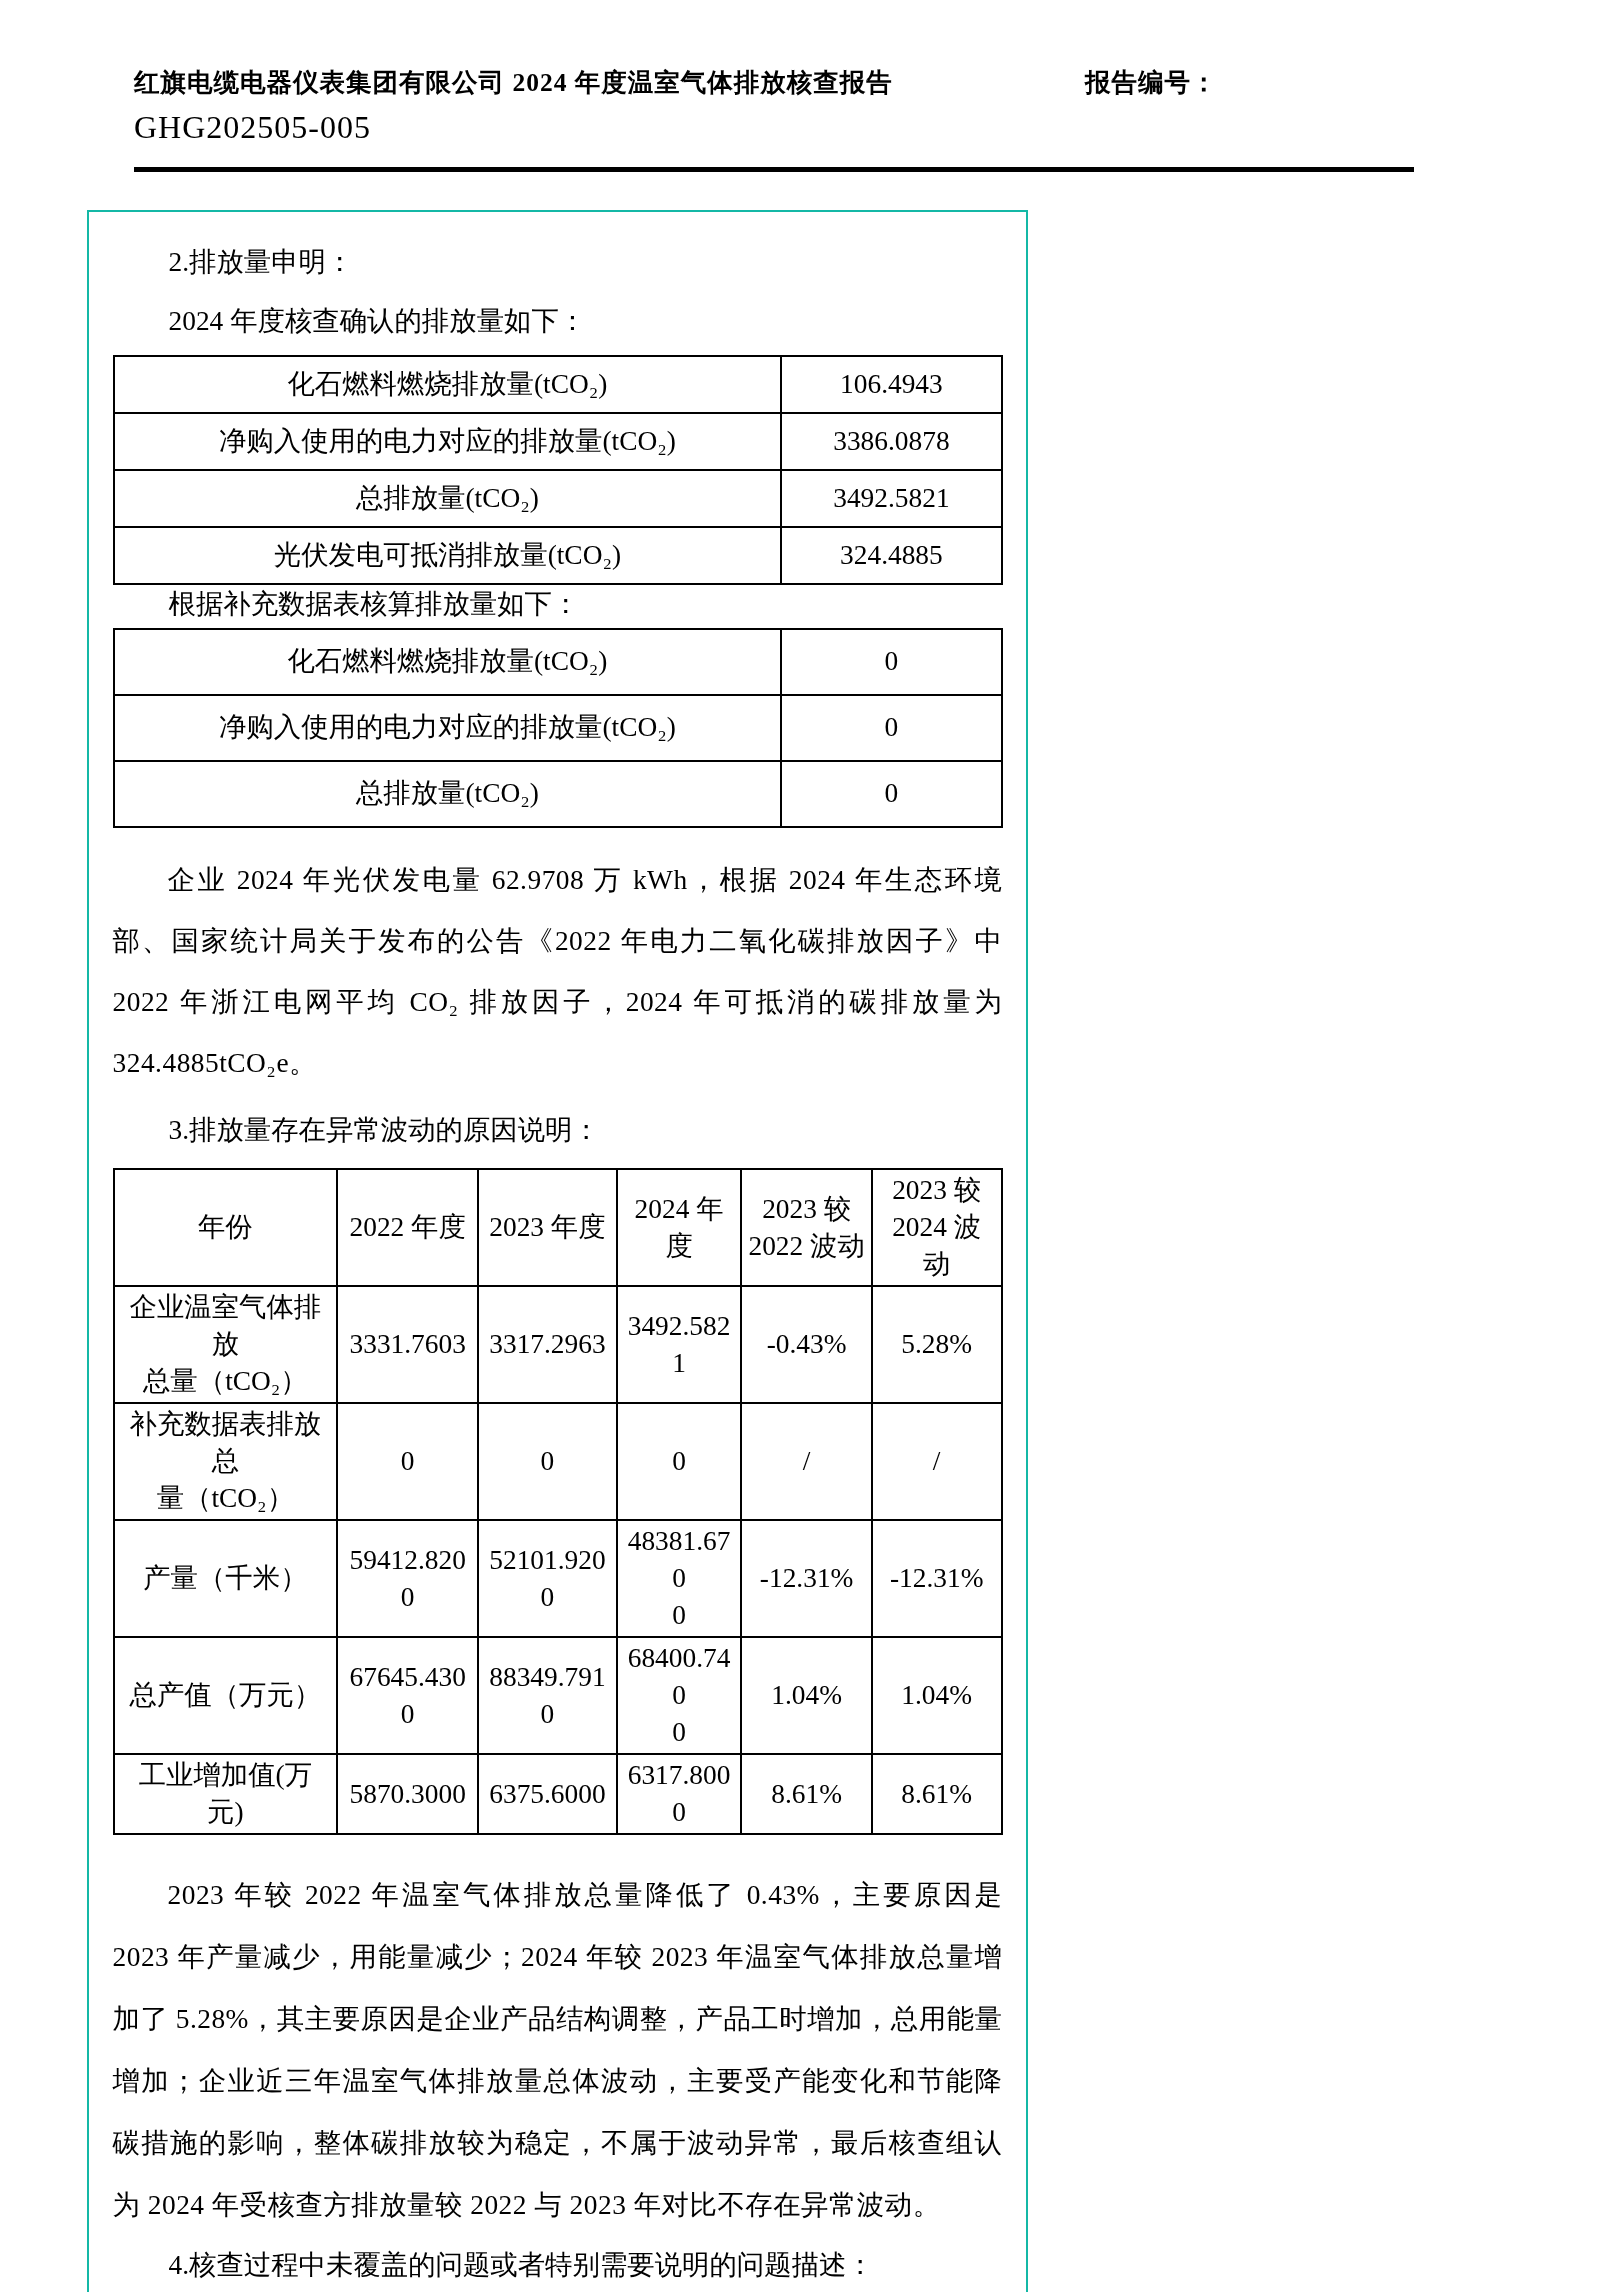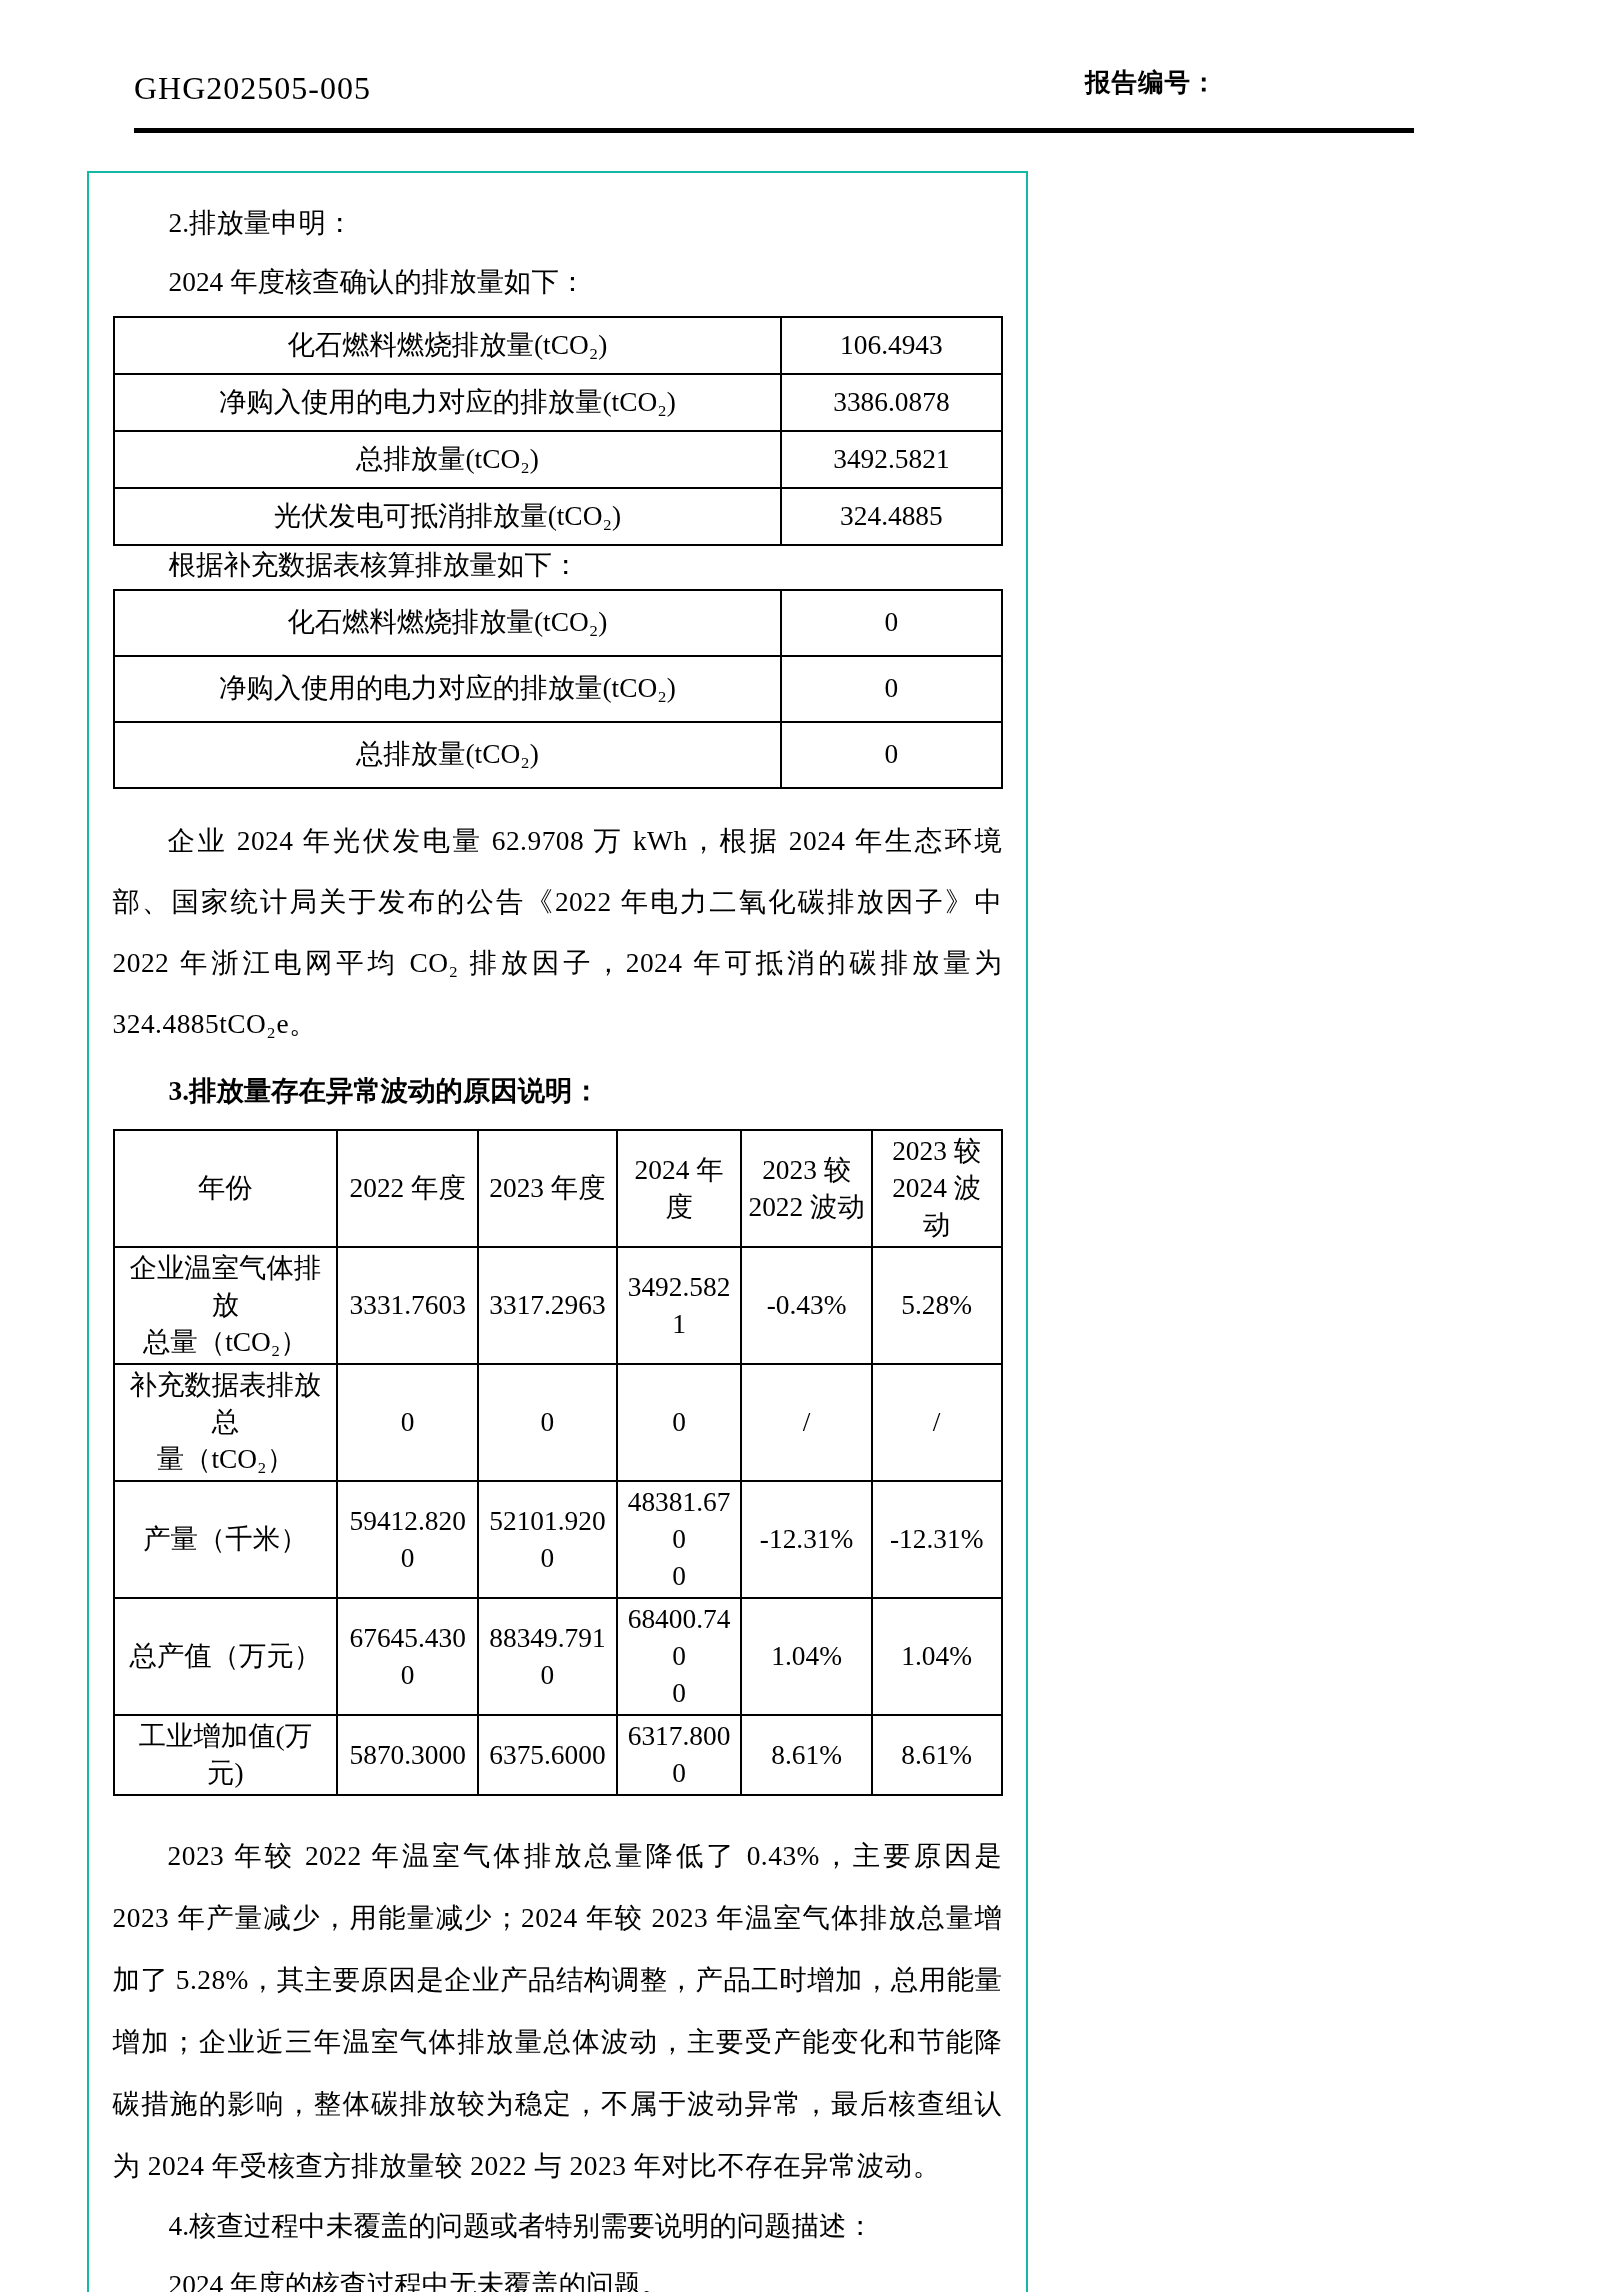--- a/index.html
+++ b/index.html
@@ -54,31 +54,32 @@
   .tbl-fluct .c5{width:14.4%;}
   
   .para{
     margin:21.6px 0 0 0;
     text-align:justify;
     text-indent:55px;
     line-height:61px;
     letter-spacing:0.5px;
   }
   .para-analysis{margin-top:29px;line-height:62px;}
-  .h-line.h3{margin-top:7.8px;font-weight:bold;}
+  .h-line.h3{margin-top:7.8px;}
   
   .page-number{margin-top:51px;text-align:center;font-size:26.5px;}
 </style>
 </head>
 <body>
 
 <div class="page">
 
   <div class="hdr">
     <div class="hdr-line1">
+      <span>红旗电缆电器仪表集团有限公司 2024 年度温室气体排放核查报告</span>
       <span class="hdr-report-label">报告编号：</span>
     </div>
     <div class="hdr-line2">GHG202505-005</div>
     <div class="hdr-rule"></div>
   </div>
 
   <div class="content-box">
 
     <div class="h-line">2.排放量申明：</div>
     <div class="h-line">2024 年度核查确认的排放量如下：</div>

